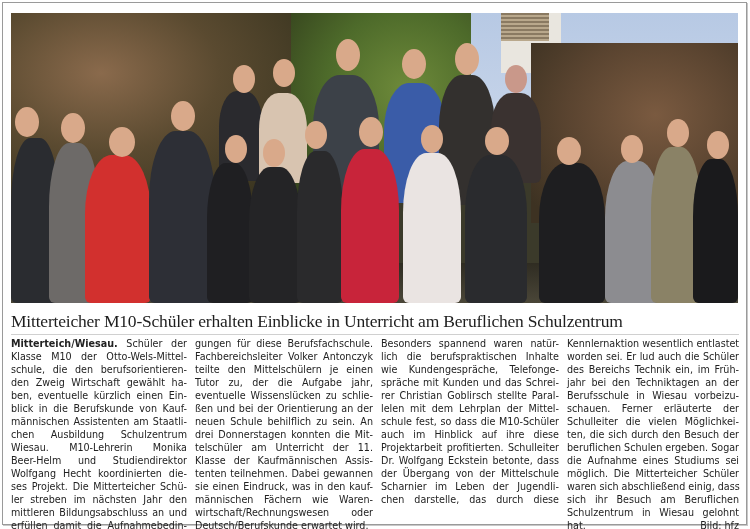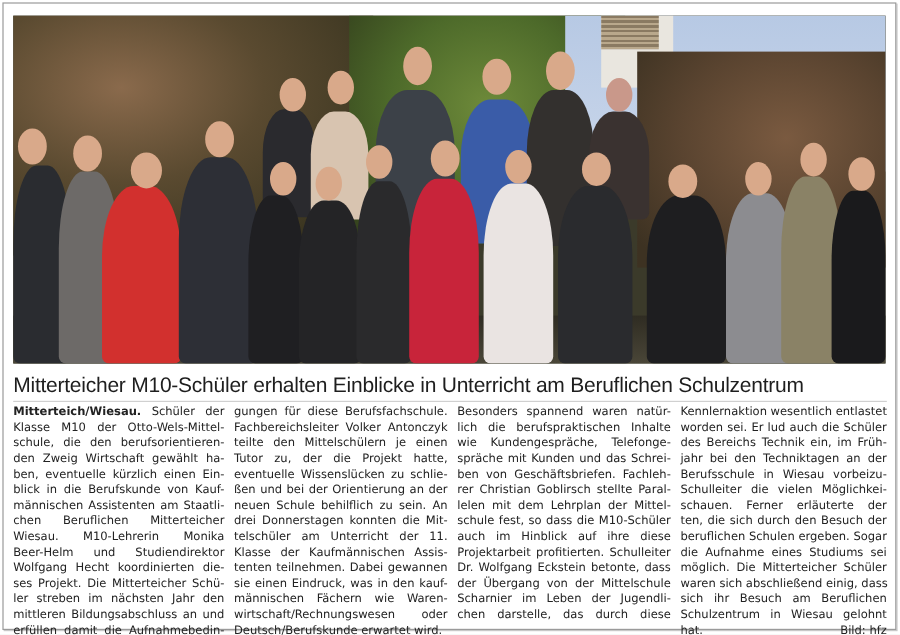--- a/index.html
+++ b/index.html
@@ -22,21 +22,21 @@
   .photo .hedge-mid { position: absolute; left: 280px; top: 0; width: 230px; height: 190px;
     background: radial-gradient(ellipse at 50% 40%, #6e8a3a 0%, #4d6a2a 50%, #36441e 90%); }
   .photo .hedge-right { position: absolute; left: 520px; top: 30px; width: 207px; height: 180px;
     background: radial-gradient(ellipse at 60% 40%, #7a5a40 0%, #5a4430 50%, #3d3222 90%); }
   .photo .ground { position: absolute; left: 0; top: 250px; width: 727px; height: 40px;
     background: linear-gradient(180deg, #2f2c22, #4a4638); }
   .person { position: absolute; border-radius: 40% 40% 6px 6px; }
   .head { position: absolute; border-radius: 50%; background: #d9a98a; }
   .headline {
     position: absolute; left: 11px; top: 311px; width: 728px;
-    font-family: Liberation Sans, sans-serif; font-size: 17.5px; color: #1e1e1e;
+    font-family: Liberation Serif, serif; font-size: 17.5px; color: #1e1e1e;
     letter-spacing: -0.2px; white-space: nowrap;
   }
   .rule { position: absolute; left: 11px; top: 334px; width: 728px; height: 1px; background: #d0d0d0; }
   .col {
     position: absolute; top: 337px; font-family: "DejaVu Sans", sans-serif; font-size: 9.6px;
     line-height: 13px; color: #222; text-align: justify; hyphens: manual;
   }
   .col .line { display: block; text-align: justify; text-align-last: justify; white-space: nowrap; height: 13px; overflow: visible; }
   .col .line.last { text-align-last: left; }
   .col1 { left: 11px; width: 176px; }
@@ -108,73 +108,72 @@
 <div class="rule"></div>
 
 <div class="col col1">
   <span class="line"><span class="dateline">Mitterteich/Wiesau.</span> <span>Schüler der</span></span>
   <span class="line">Klasse M10 der Otto-Wels-Mittel-</span>
   <span class="line">schule, die den berufsorientieren-</span>
   <span class="line">den Zweig Wirtschaft gewählt ha-</span>
   <span class="line">ben, eventuelle kürzlich einen Ein-</span>
   <span class="line">blick in die Berufskunde von Kauf-</span>
   <span class="line">männischen Assistenten am Staatli-</span>
-  <span class="line">chen Beruflichen Mitterteicher</span>
+  <span class="line">chen Ausbildung Schulzentrum</span>
   <span class="line">Wiesau. M10-Lehrerin Monika</span>
   <span class="line">Beer-Helm und Studiendirektor</span>
   <span class="line">Wolfgang Hecht koordinierten die-</span>
   <span class="line">ses Projekt. Die Mitterteicher Schü-</span>
   <span class="line">ler streben im nächsten Jahr den</span>
   <span class="line">mittleren Bildungsabschluss an und</span>
   <span class="line">erfüllen damit die Aufnahmebedin-</span>
 </div>
 
 <div class="col col2">
   <span class="line">gungen für diese Berufsfachschule.</span>
   <span class="line">Fachbereichsleiter Volker Antonczyk</span>
   <span class="line">teilte den Mittelschülern je einen</span>
-  <span class="line">Tutor zu, der die Projekt hatte,</span>
+  <span class="line">Tutor zu, der die Aufgabe jahr,</span>
   <span class="line">eventuelle Wissenslücken zu schlie-</span>
   <span class="line">ßen und bei der Orientierung an der</span>
   <span class="line">neuen Schule behilflich zu sein. An</span>
   <span class="line">drei Donnerstagen konnten die Mit-</span>
   <span class="line">telschüler am Unterricht der 11.</span>
   <span class="line">Klasse der Kaufmännischen Assis-</span>
   <span class="line">tenten teilnehmen. Dabei gewannen</span>
   <span class="line">sie einen Eindruck, was in den kauf-</span>
   <span class="line">männischen Fächern wie Waren-</span>
   <span class="line">wirtschaft/Rechnungswesen oder</span>
   <span class="line last">Deutsch/Berufskunde erwartet wird.</span>
 </div>
 
 <div class="col col3">
   <span class="line">Besonders spannend waren natür-</span>
   <span class="line">lich die berufspraktischen Inhalte</span>
   <span class="line">wie Kundengespräche, Telefonge-</span>
   <span class="line">spräche mit Kunden und das Schrei-</span>
-  <span class="line">ben von Geschäftsbriefen. Fachleh-</span>
   <span class="line">rer Christian Goblirsch stellte Paral-</span>
   <span class="line">lelen mit dem Lehrplan der Mittel-</span>
   <span class="line">schule fest, so dass die M10-Schüler</span>
   <span class="line">auch im Hinblick auf ihre diese</span>
   <span class="line">Projektarbeit profitierten. Schulleiter</span>
   <span class="line">Dr. Wolfgang Eckstein betonte, dass</span>
   <span class="line">der Übergang von der Mittelschule</span>
   <span class="line">Scharnier im Leben der Jugendli-</span>
   <span class="line">chen darstelle, das durch diese</span>
 </div>
 
 <div class="col col4">
   <span class="line">Kennlernaktion wesentlich entlastet</span>
   <span class="line">worden sei. Er lud auch die Schüler</span>
   <span class="line">des Bereichs Technik ein, im Früh-</span>
   <span class="line">jahr bei den Techniktagen an der</span>
   <span class="line">Berufsschule in Wiesau vorbeizu-</span>
+  <span class="line">schauen. Ferner erläuterte der</span>
   <span class="line">Schulleiter die vielen Möglichkei-</span>
-  <span class="line">schauen. Ferner erläuterte der</span>
   <span class="line">ten, die sich durch den Besuch der</span>
   <span class="line">beruflichen Schulen ergeben. Sogar</span>
   <span class="line">die Aufnahme eines Studiums sei</span>
   <span class="line">möglich. Die Mitterteicher Schüler</span>
   <span class="line">waren sich abschließend einig, dass</span>
   <span class="line">sich ihr Besuch am Beruflichen</span>
   <span class="line">Schulzentrum in Wiesau gelohnt</span>
   <span class="line last"><span>hat.</span><span class="credit">Bild: hfz</span></span>
 </div>
 

